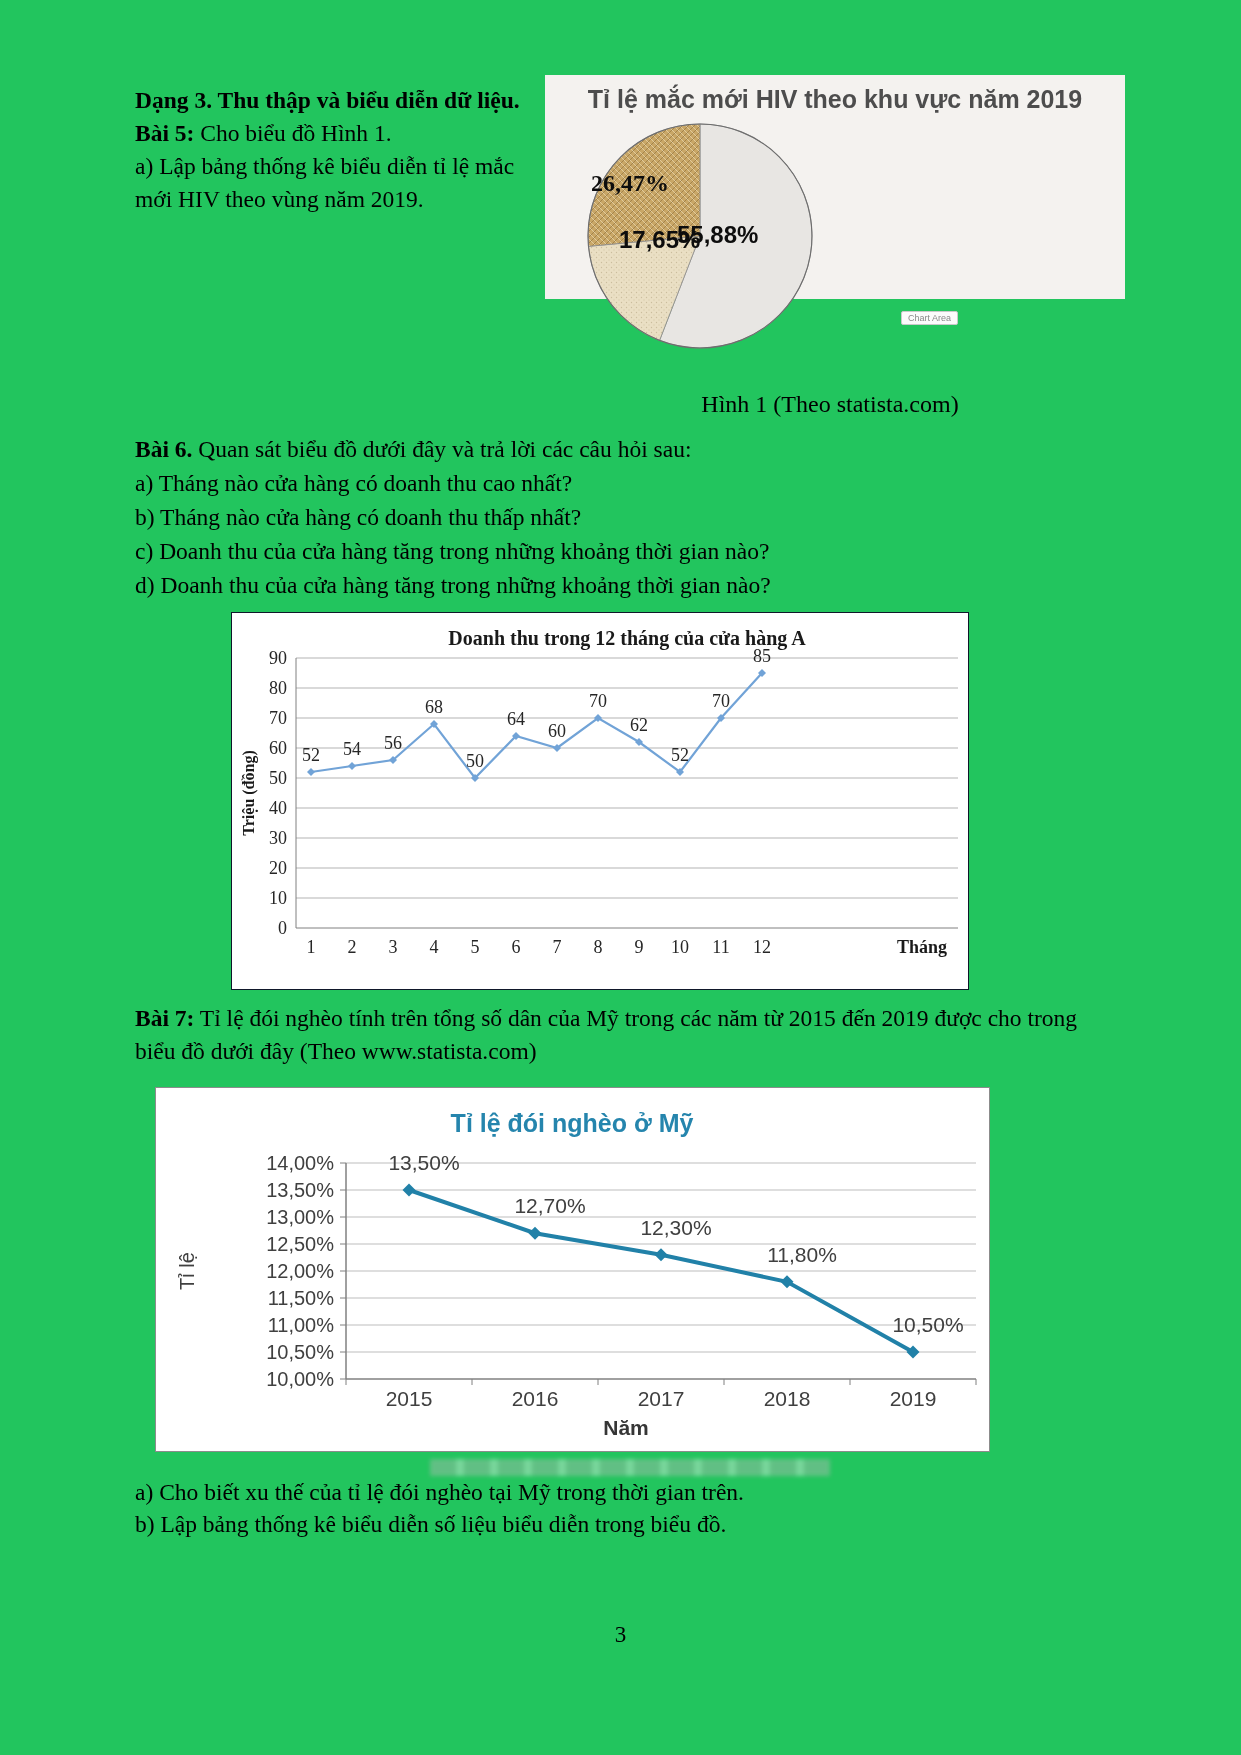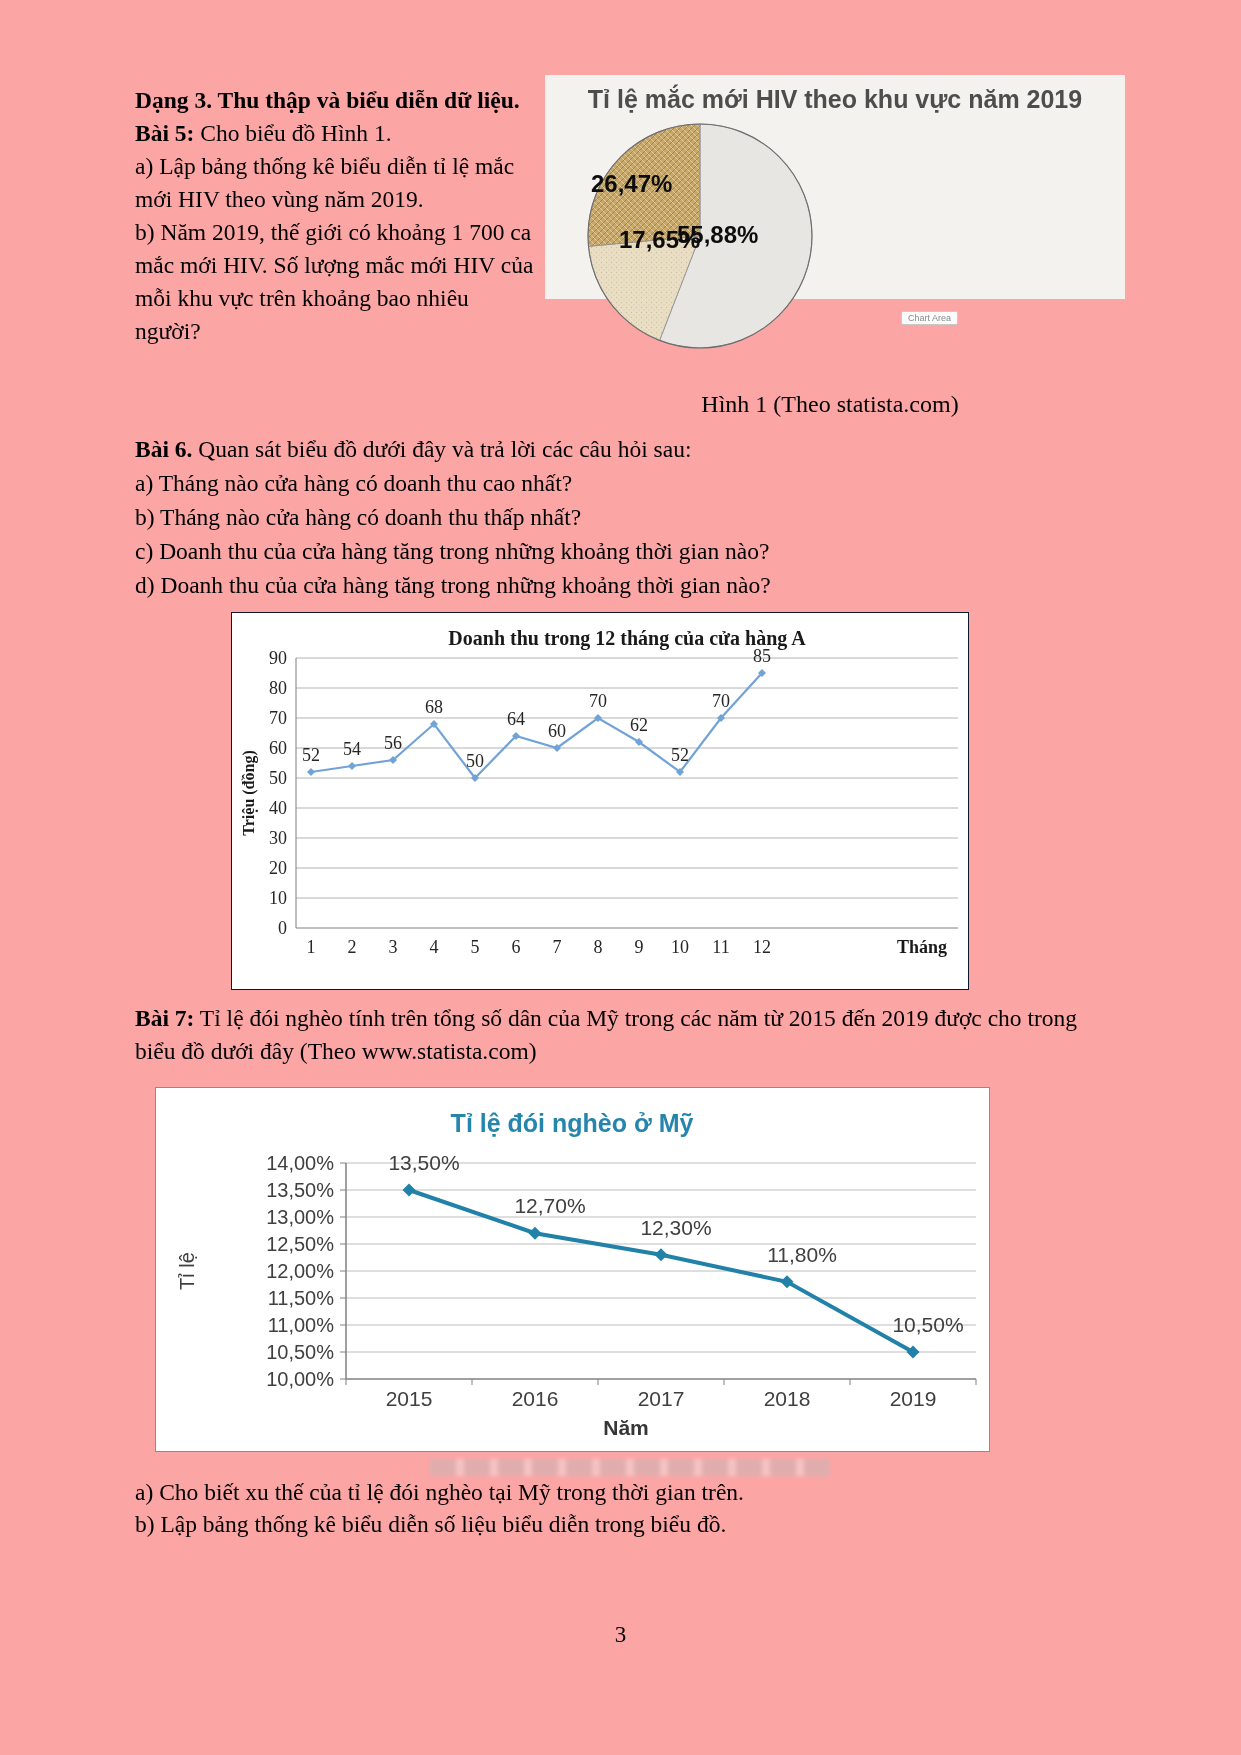--- a/index.html
+++ b/index.html
@@ -1,35 +1,35 @@
 <!DOCTYPE html>
 <html><head>
 <meta charset="utf-8">
 <style>
   html,body{margin:0;padding:0;background:#ffffff;}
-  .page{position:relative;width:1241px;height:1755px;background:#fca5a5;
+  .page{position:relative;width:1241px;height:1755px;background:#22c55e;
         font-family:"Liberation Serif",serif;color:#000;overflow:hidden;}
   p{margin:0;}
   .b{font-weight:bold;}
   .textblock{font-size:23.5px;line-height:33px;}
   .textblock34{font-size:23.5px;line-height:34px;}
 
   
   .col-left{position:absolute;left:135px;top:84px;width:402px;}
 
   
   .pie-box{position:absolute;left:545px;top:75px;width:580px;height:224px;
            background:#f4f2ef;font-family:"Liberation Sans",sans-serif;}
   .pie-title{position:absolute;top:10px;left:0;width:100%;text-align:center;
              font-weight:bold;font-size:25px;color:#4d4d4d;}
   .pie-holder{position:absolute;left:40px;top:46px;width:230px;height:230px;}
   .pie-label{position:absolute;font-weight:bold;font-size:24px;color:#0d0d0d;}
   .pl-0{left:132px;top:146px;}
   .pl-1{left:26px;top:151px;margin-left:48px;}
-  .pl-2{left:46px;top:95px;}
+  .pl-2{left:46px;top:95px;font-family:Liberation Serif, serif;}
   .legend{position:absolute;left:296px;top:84px;background:#fdfdfc;
           padding:6px 8px;display:flex;flex-direction:column;gap:6px;}
   .legend-row{display:flex;align-items:center;gap:8px;font-size:22px;
               color:#3d3d3d;white-space:nowrap;}
   .swatch{width:17px;height:17px;border:1px solid #9a9a9a;flex:none;}
   .sw-2{background-image:
         repeating-linear-gradient(45deg, rgba(255,248,226,.45) 0 2px, transparent 2px 5px),
         repeating-linear-gradient(-45deg, rgba(96,70,24,.35) 0 2px, transparent 2px 5px);}
   .sw-1{background-image:
         repeating-linear-gradient(45deg, rgba(150,130,90,.18) 0 1px, transparent 1px 4px);}
@@ -57,21 +57,20 @@
 </style>
 </head>
 <body>
 
 <div class="page">
 
   <div class="col-left textblock">
     <p class="b">Dạng 3. Thu thập và biểu diễn dữ liệu.</p>
     <p><span class="b">Bài 5:</span><span> Cho biểu đồ Hình 1.</span></p>
     <p>a) Lập bảng thống kê biểu diễn tỉ lệ mắc mới HIV theo vùng năm 2019.</p>
-    <p>b) Năm 2019, thế giới có khoảng 1 700 ca mắc mới HIV. Số lượng mắc mới HIV của mỗi khu vực trên khoảng bao nhiêu người?</p>
   </div>
 
   <div class="pie-box">
     <div class="pie-title">Tỉ lệ mắc mới HIV theo khu vực năm 2019</div>
     <div class="pie-holder" id="pie-holder"><svg viewBox="0 0 230 230" width="230" height="230">
           <defs>
             <pattern id="p-beige" width="5" height="5" patternUnits="userSpaceOnUse">
               <rect width="5" height="5" fill="#eadfc4"></rect>
               <circle cx="1.5" cy="1.5" r="0.7" fill="rgba(146,126,86,.35)"></circle>
               <circle cx="4" cy="4" r="0.7" fill="rgba(146,126,86,.22)"></circle>

